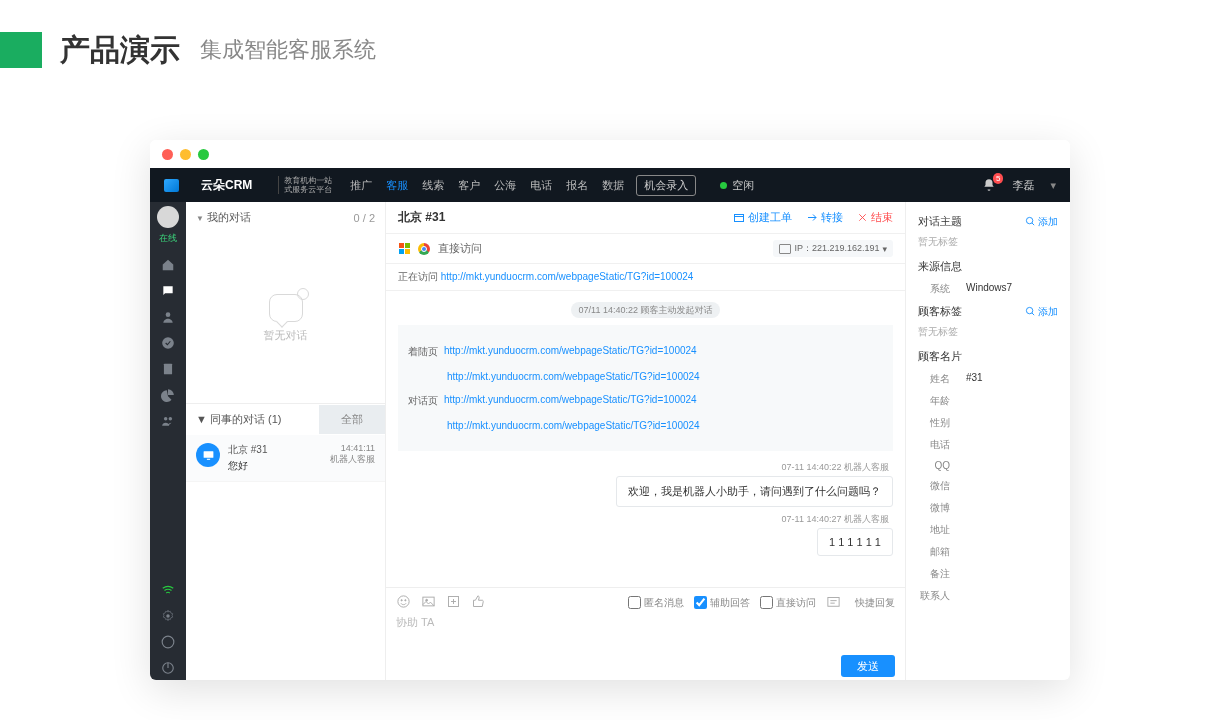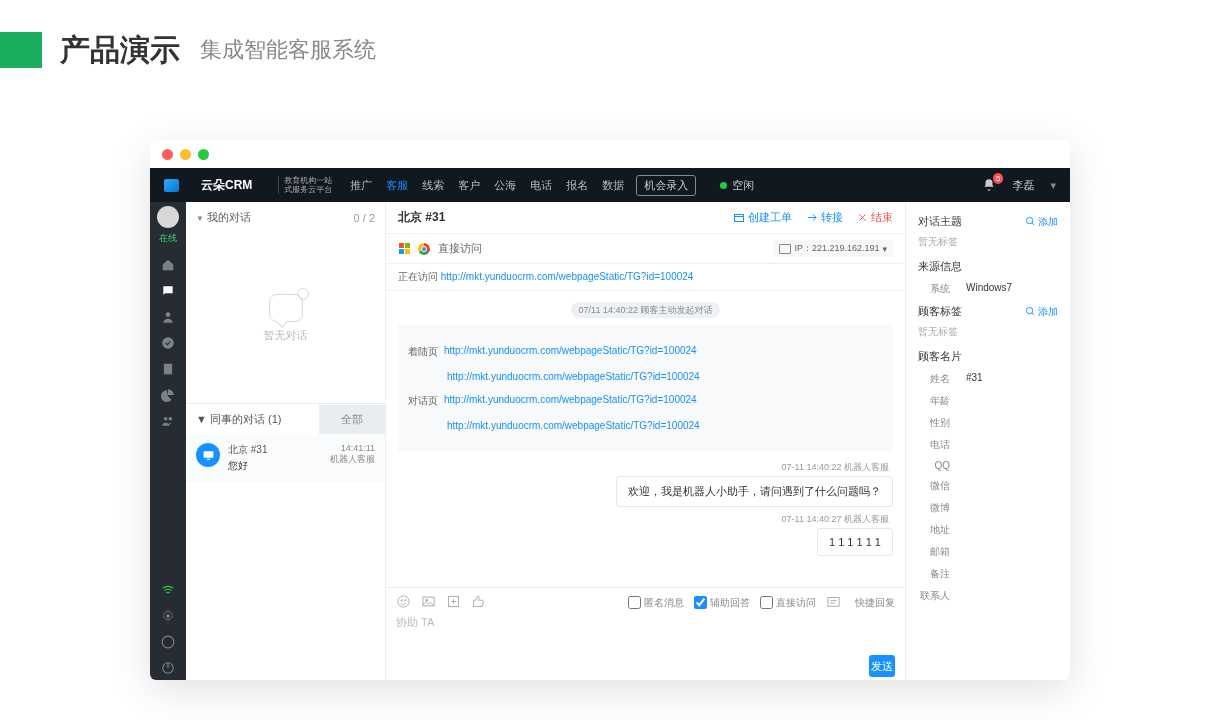--- a/index.html
+++ b/index.html
@@ -80,21 +80,21 @@
 .bubble-wrap{text-align:right;margin-bottom:6px}
 .compose{border-top:1px solid #eee;padding:6px 10px}
 .comp-tools{display:flex;align-items:center;gap:10px;color:#aaa;margin-bottom:4px}
 .comp-tools svg{width:15px;height:15px;fill:none;stroke:#aaa;stroke-width:1.5}
 .comp-tools .spacer{flex:1}
 .chk{display:flex;align-items:center;gap:3px;font-size:10px;color:#888}
 .chk input{accent-color:#1890ff}
 .qrep{display:flex;align-items:center;gap:14px;font-size:10px;color:#888}
 .comp-area{display:flex;align-items:flex-end;gap:8px}
 .comp-input{flex:1;min-height:44px;font-size:11px;color:#bbb}
-.send-btn{margin-left:auto;background:#1890ff;color:#fff;padding:5px 2px;border-radius:3px;font-size:11px;cursor:pointer}
+.send-btn{margin-left:auto;background:#1890ff;color:#fff;padding:5px 16px;border-radius:3px;font-size:11px;cursor:pointer}
 .detail-col{width:164px;padding:8px 12px;overflow:auto;font-size:10px;color:#555}
 .d-hdr{display:flex;justify-content:space-between;align-items:center;margin:4px 0 6px}
 .d-hdr .ttl{color:#333;font-size:11px}
 .add-link{color:#1890ff;display:flex;align-items:center;gap:2px;cursor:pointer;font-size:10px}
 .d-sec{color:#333;font-size:11px;margin:10px 0 5px;font-weight:500}
 .muted{color:#aaa;margin:2px 0 8px}
 .kv{display:flex;gap:16px;margin:8px 0;color:#777}
 .kv .k{width:32px;text-align:right;color:#888}
 .kv .v{color:#333}
 </style>

